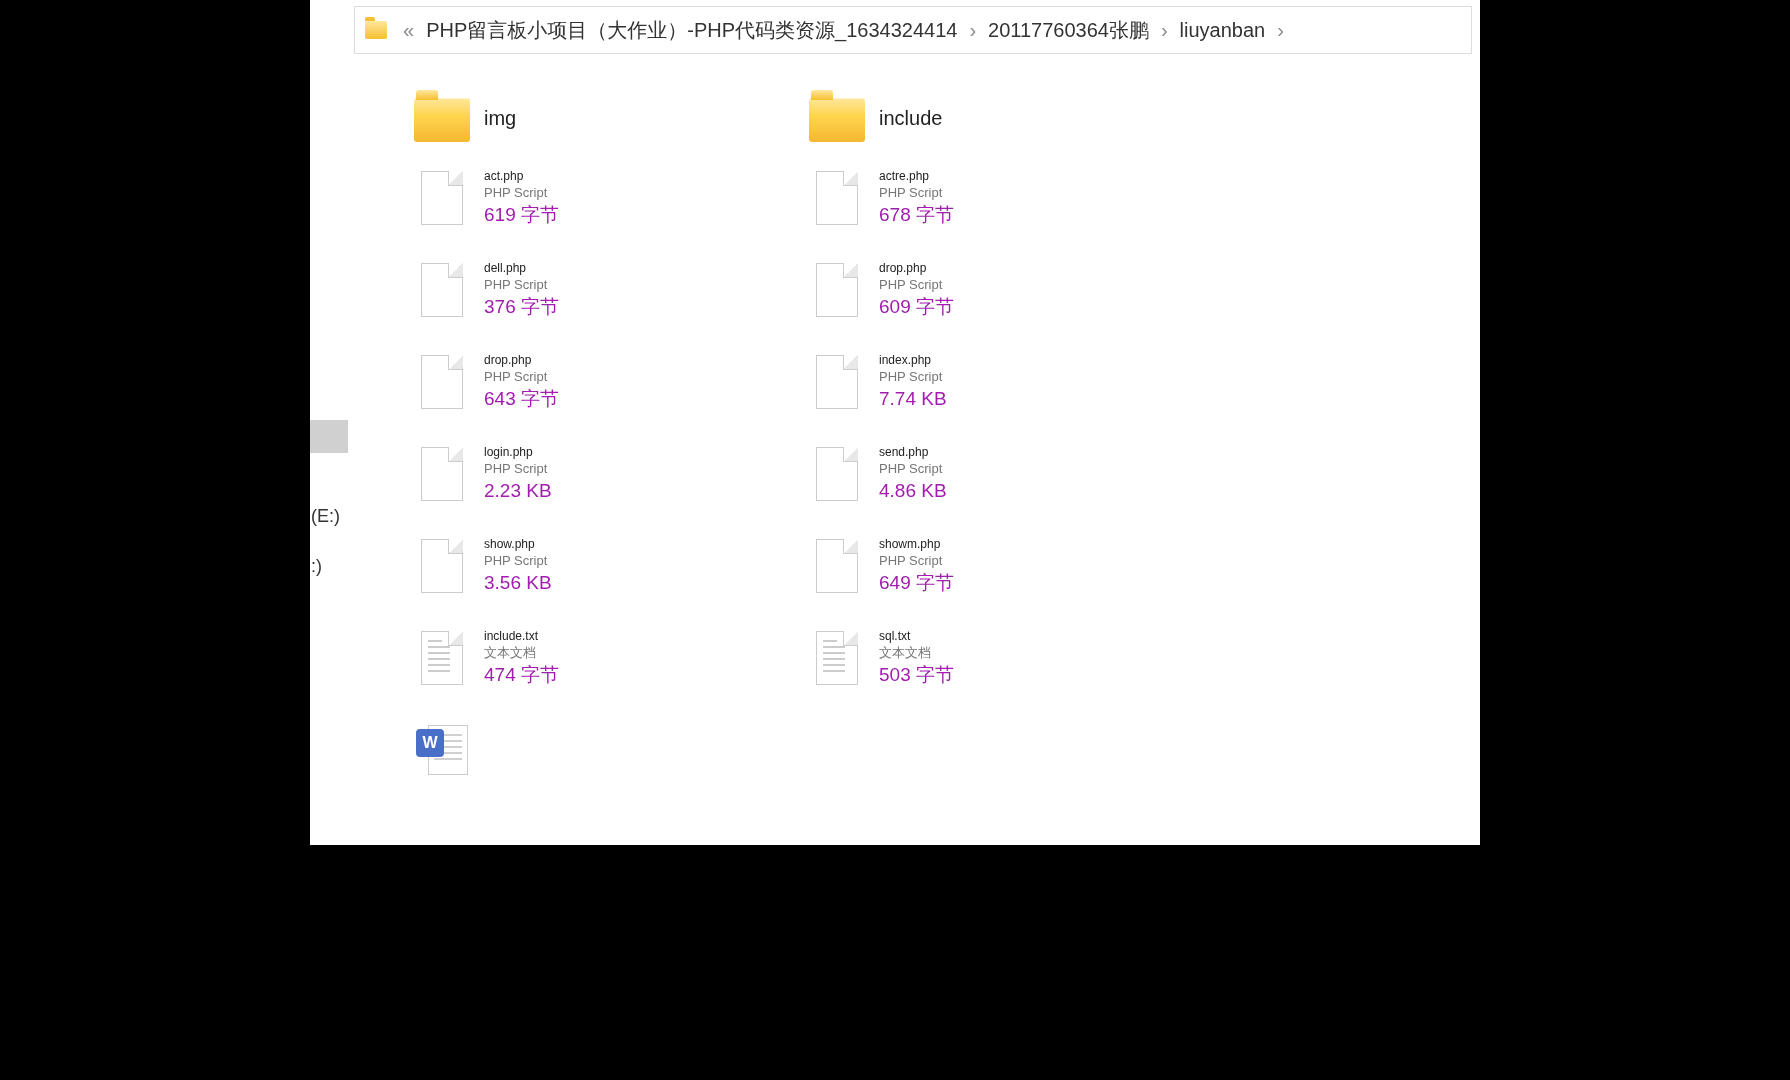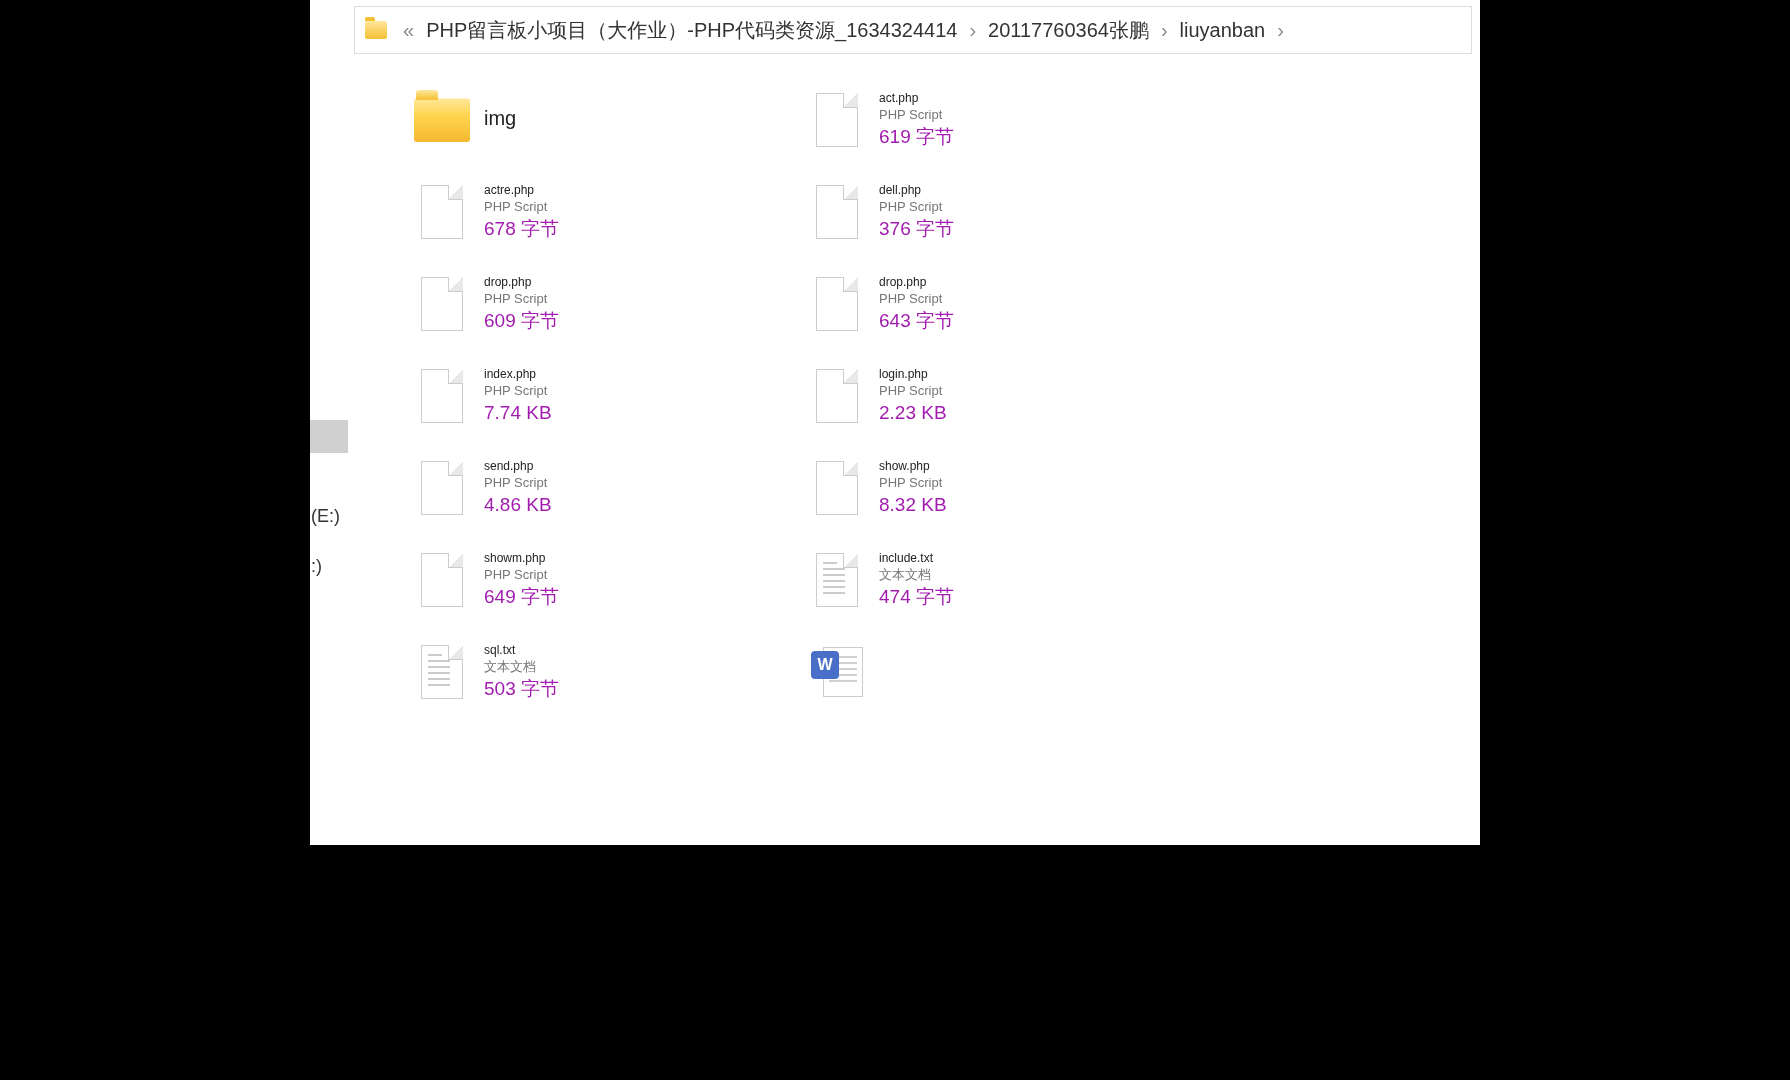--- a/index.html
+++ b/index.html
@@ -195,20 +195,28 @@
 
     <div class="content" id="content">
         <div class="item item-folder">
           <div class="icon-box">
             <div class="folder-icon"></div>
           </div>
           <div class="meta">
             <div class="folder-name">img</div>
           </div>
         </div>
+        <div class="item item-folder">
+          <div class="icon-box">
+            <div class="folder-icon"></div>
+          </div>
+          <div class="meta">
+            <div class="folder-name">include</div>
+          </div>
+        </div>
         <div class="item">
           <div class="icon-box">
             <div class="file-icon"></div>
           </div>
           <div class="meta">
             <div class="name">act.php</div>
             <div class="type">PHP Script</div>
             <div class="size">619 字节</div>
           </div>
         </div>
@@ -282,21 +290,21 @@
             <div class="size">4.86 KB</div>
           </div>
         </div>
         <div class="item">
           <div class="icon-box">
             <div class="file-icon"></div>
           </div>
           <div class="meta">
             <div class="name">show.php</div>
             <div class="type">PHP Script</div>
-            <div class="size">8.32 KB</div>
+            <div class="size">3.56 KB</div>
           </div>
         </div>
         <div class="item">
           <div class="icon-box">
             <div class="file-icon"></div>
           </div>
           <div class="meta">
             <div class="name">showm.php</div>
             <div class="type">PHP Script</div>
             <div class="size">649 字节</div>

